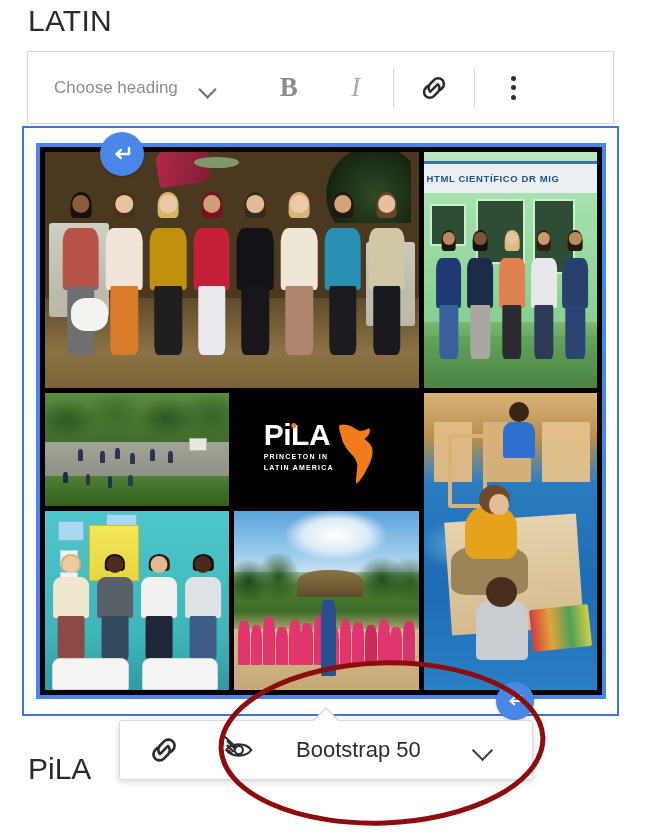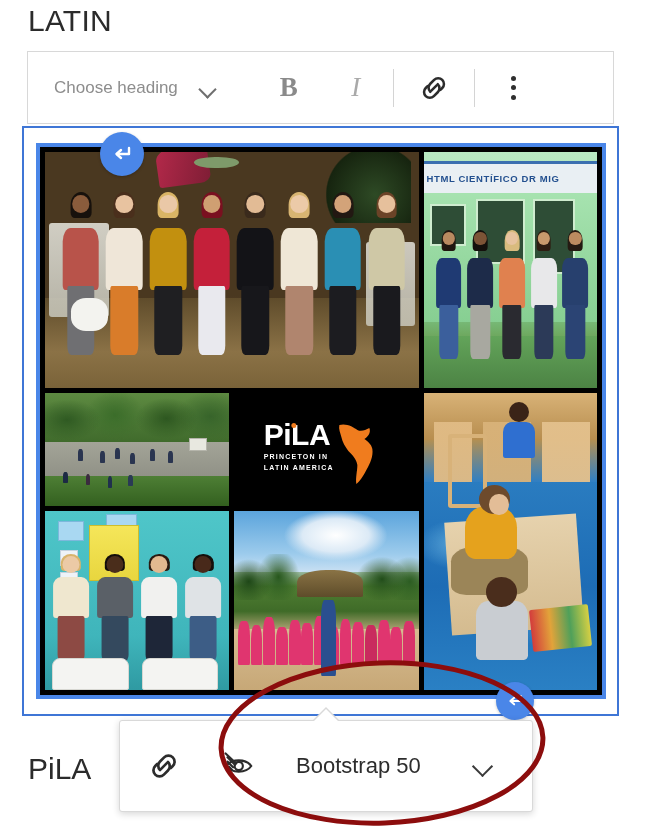--- a/index.html
+++ b/index.html
@@ -320,21 +320,21 @@
     cursor: pointer;
     z-index: 30;
   }
   .round-btn.top { left: 100px; top: 132px; }
   .round-btn.bottom { left: 496px; top: 682px; width:38px; height:38px; }
 
   
   .popup {
     position: absolute;
     left: 119px; top: 720px;
-    width: 414px; height: 92px;
+    width: 414px; height: 60px;
     background: #ffffff;
     border: 1px solid #d9d9d9;
     border-radius: 3px;
     box-shadow: 0 2px 7px rgba(0,0,0,0.16);
     display:flex; align-items:center;
     z-index: 40;
     box-sizing:border-box;
   }
   .popup::before {
     content:"";

